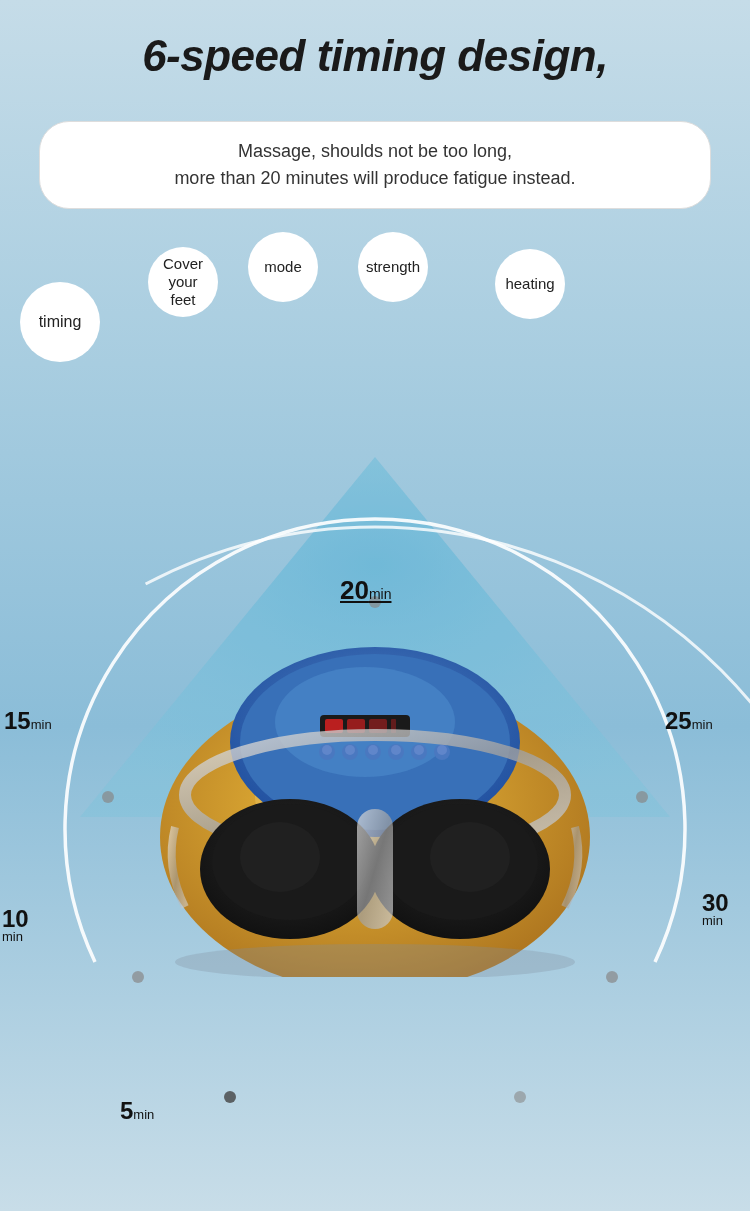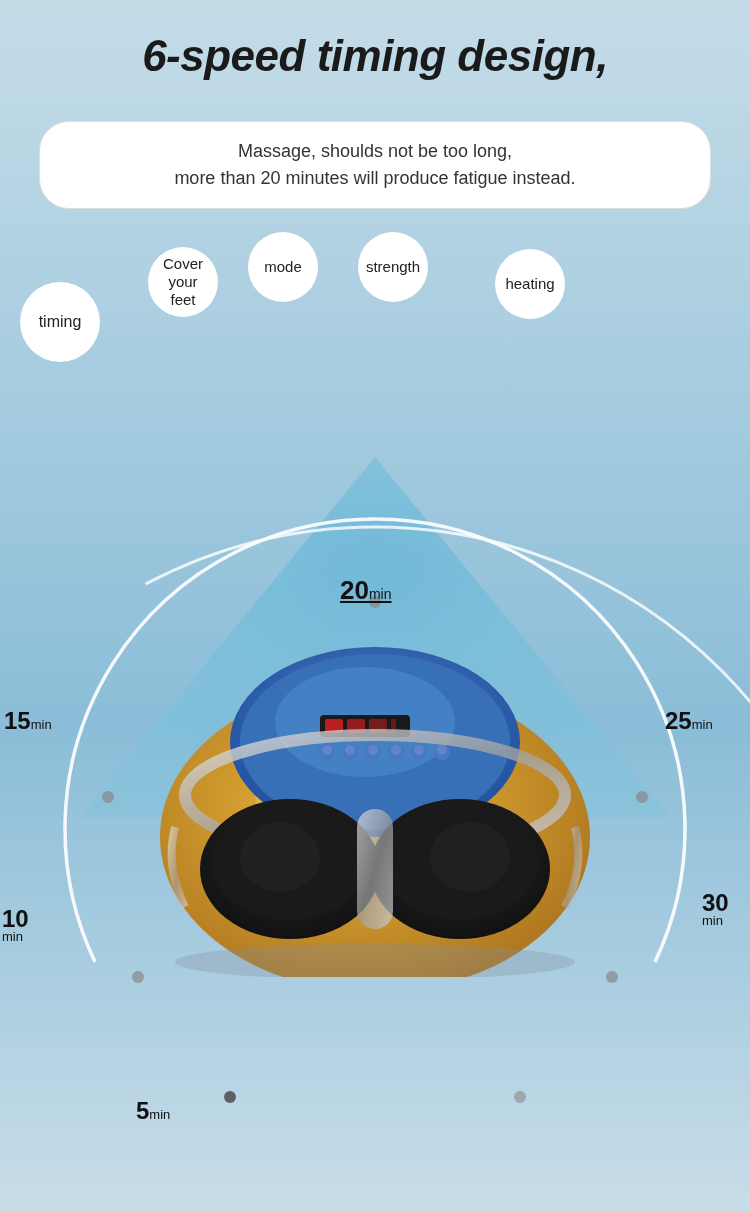--- a/index.html
+++ b/index.html
@@ -202,21 +202,21 @@
     </div>
 
     <div style="position:absolute; top:508px; left:2px; font-size:24px; font-weight:800; color:#111;">
       10<br><span style="font-size:13px; font-weight:400; display:block; margin-top:-4px;">min</span>
     </div>
 
     <div style="position:absolute; top:492px; left:702px; font-size:24px; font-weight:800; color:#111;">
       30<br><span style="font-size:13px; font-weight:400; display:block; margin-top:-4px;">min</span>
     </div>
 
-    <div style="position:absolute; top:700px; left:136px; font-size:24px; font-weight:800; color:#111;">
+    <div style="position:absolute; top:700px; left:120px; font-size:24px; font-weight:800; color:#111;">
       5<span style="font-size:13px; font-weight:400;">min</span>
     </div>
 
     <div class="product-container">
       <svg viewBox="0 0 480 430">
 
         <defs>
           <radialGradient id="bodyGrad" cx="45%" cy="40%" r="60%">
             <stop offset="0%" stop-color="#f0c060"></stop>
             <stop offset="40%" stop-color="#d4a030"></stop>

